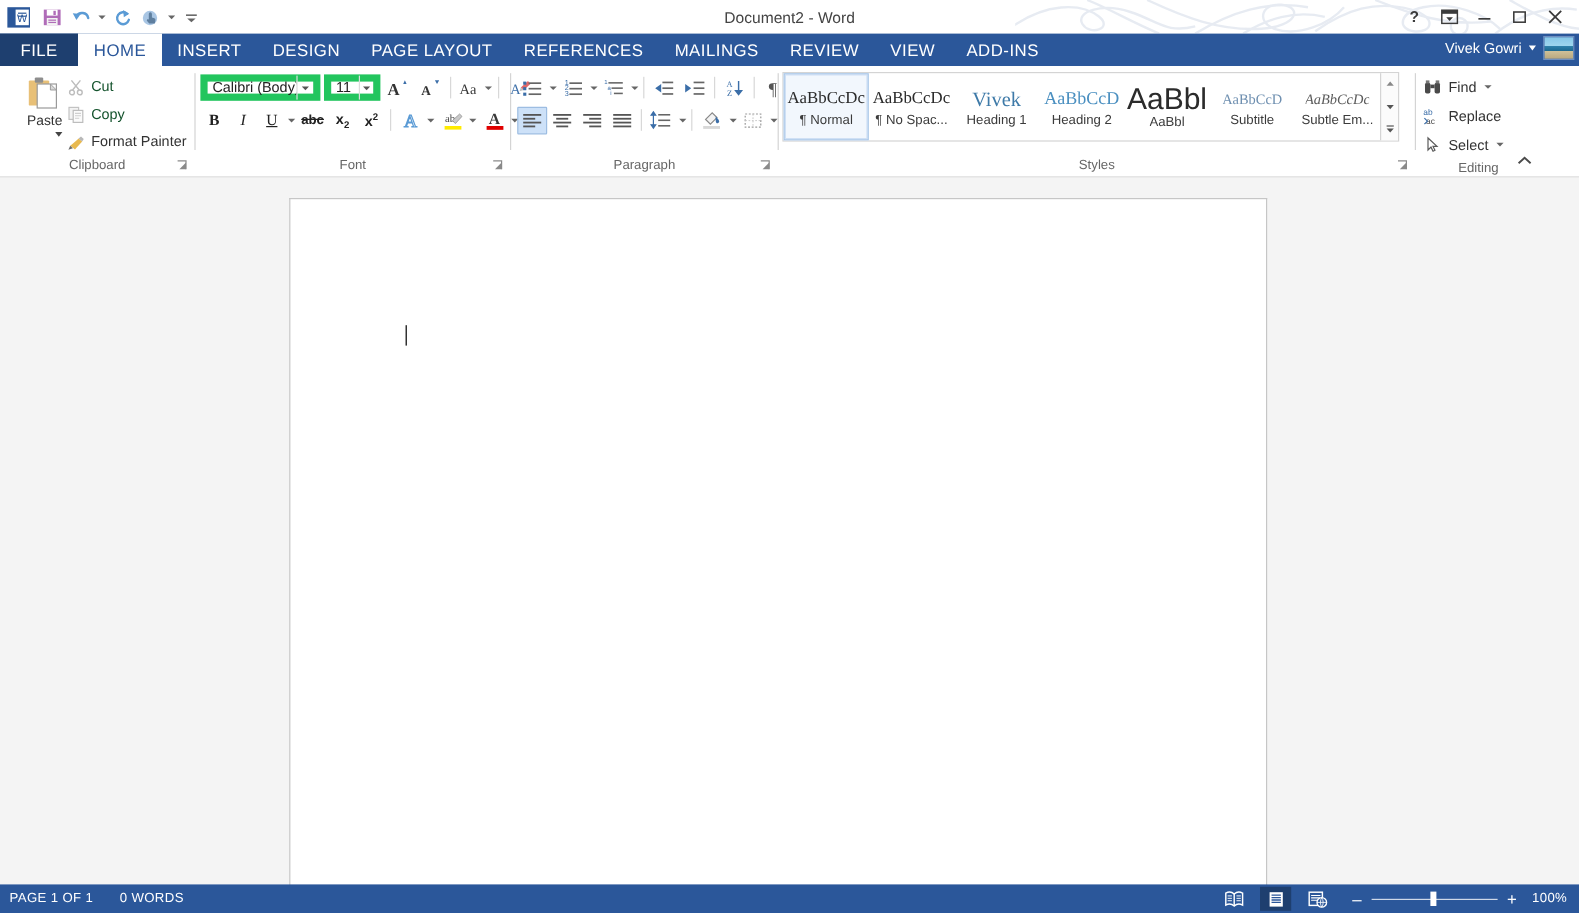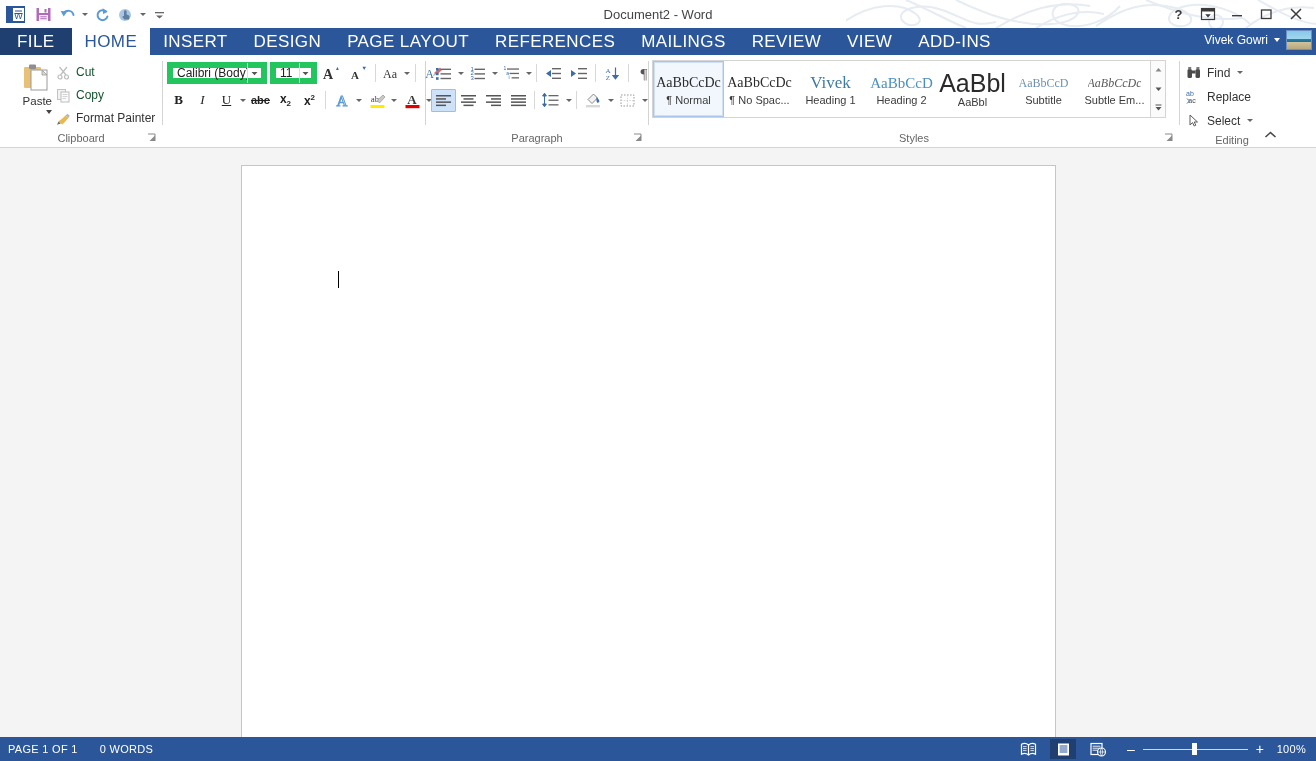--- a/index.html
+++ b/index.html
@@ -53,21 +53,21 @@
   .win-btn.close { width: 32px; }
 
   
   .tabstrip {
     position: absolute; top: 28px; left: 0; width: 1316px; height: 27px;
     background: #2b579a;
   }
   .tabs { display: flex; height: 27px; align-items: stretch; }
   .tab {
     display: flex; align-items: center; padding: 0 13px;
-    font-size: 17px; letter-spacing: .4px; color: #ffffff;
+    font-size: 14px; letter-spacing: .4px; color: #ffffff;
     text-transform: uppercase; cursor: default;
   }
   .tab.file { background: #1e3f6f; padding: 0 17px; }
   .tab.active {
     background: #ffffff; color: #2b579a;
   }
   .tb-user {
     position: absolute; right: 4px; top: 2px;
     display: flex; align-items: center; gap: 6px;
   }
@@ -500,20 +500,29 @@
                   <svg width="19" height="19" viewBox="0 0 19 19">
                     <text x="9" y="12.5" font-size="13" font-family="Liberation Serif, serif" font-weight="bold" fill="#3a3a3a" text-anchor="middle">A</text>
                     <rect x="2.5" y="14" width="14" height="3.2" fill="#e00000"></rect>
                   </svg>
                 </span>
                 <span class="caret-mini"></span>
               </div>
             </div>
           </div>
         </div>
+        <div class="rgroup-label">
+          <span>Font</span>
+          <span class="dlg-launcher">
+            <svg width="12" height="12" viewBox="0 0 12 12">
+                <path d="M2 2 h7 v7" fill="none" stroke="#8a8a8a" stroke-width="1"></path>
+                <path d="M3.5 9 L 9 9 L 9 3.5 Z" fill="#8a8a8a"></path>
+              </svg>
+          </span>
+        </div>
       </div>
       <div class="rgroup-sep"></div>
 
       <div class="rgroup g-paragraph">
         <div class="rgroup-body">
           <div class="pg-rows">
             <div class="pg-row">
               <div class="rbtn-split">
                 <span class="rbtn">
                   <svg width="19" height="17" viewBox="0 0 19 17">

